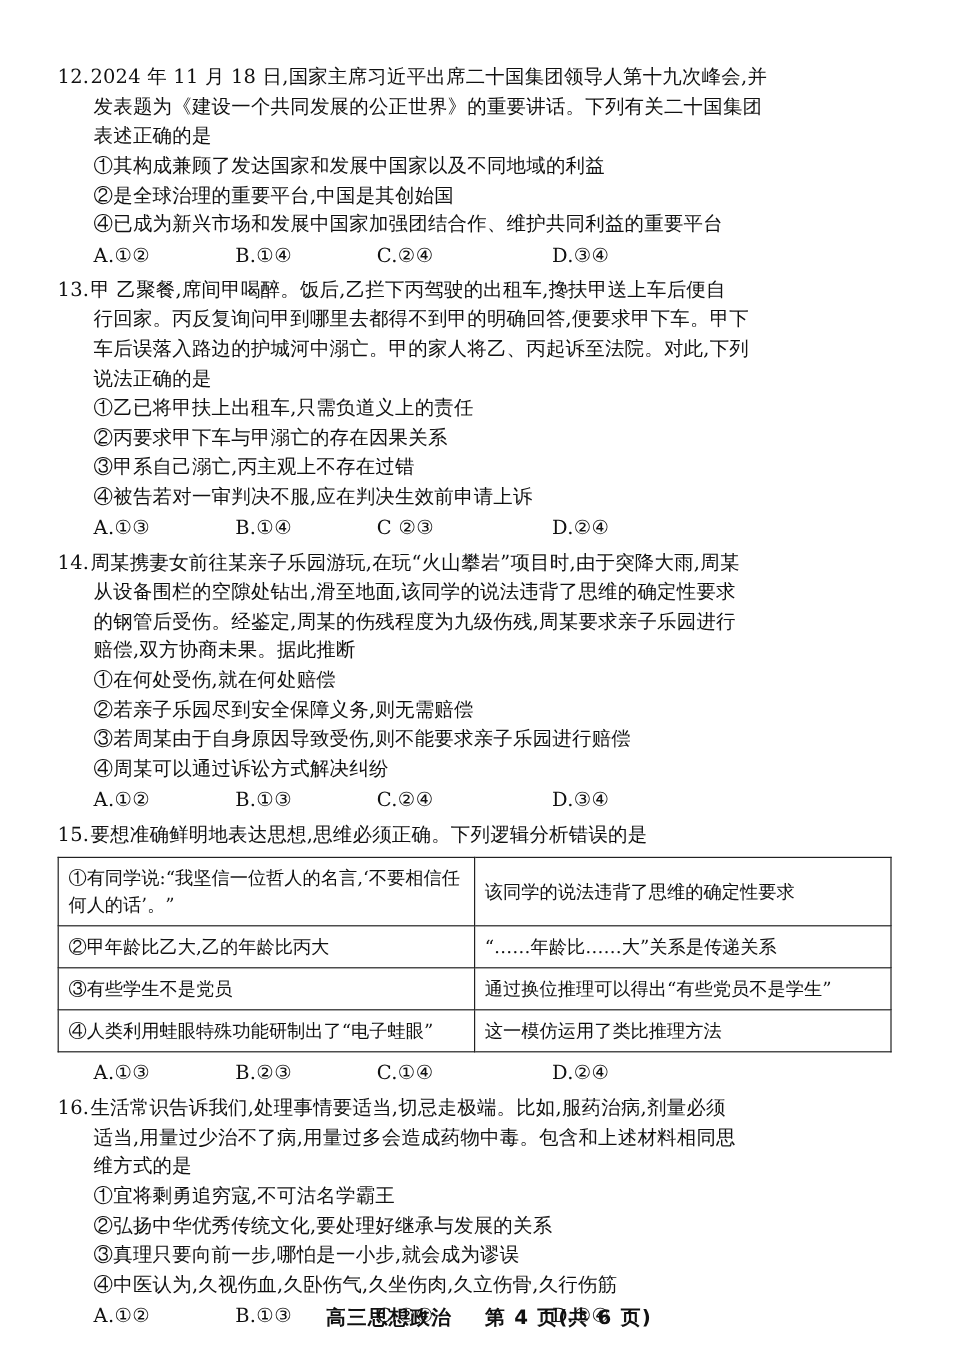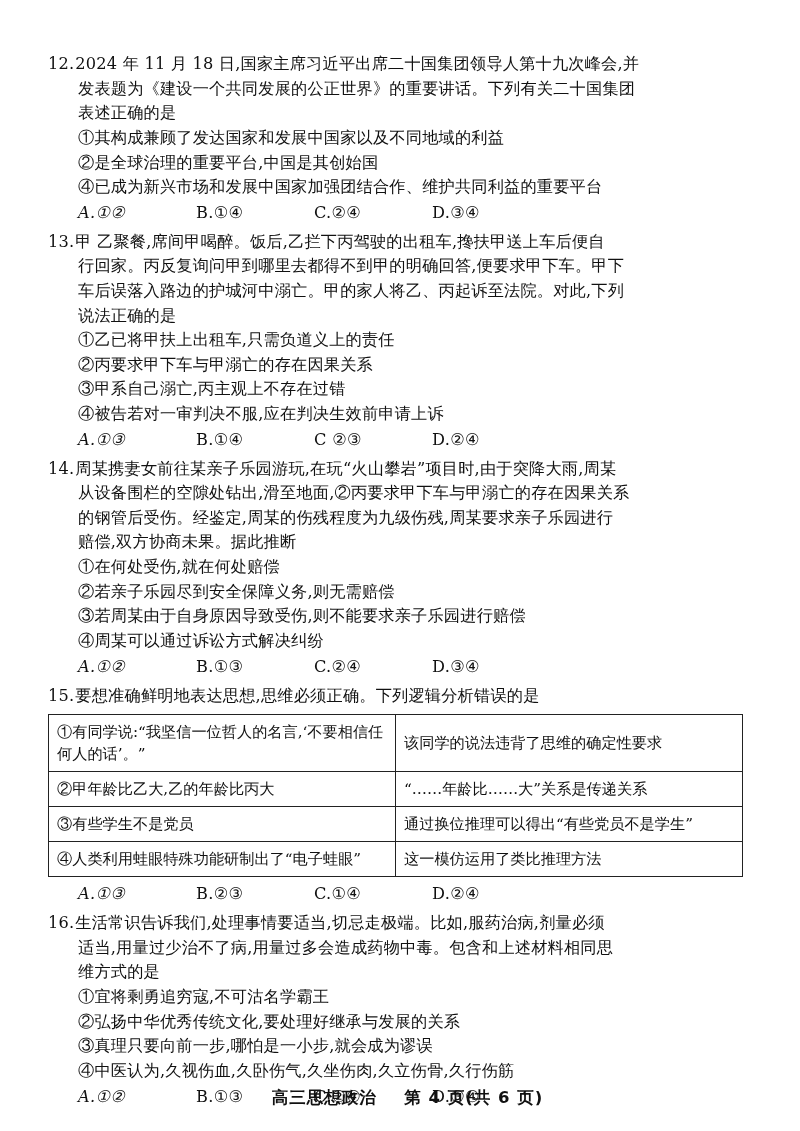--- a/index.html
+++ b/index.html
@@ -64,24 +64,24 @@
   .opts {
     display: flex;
     margin-left: 30px;
     font-size: 16.2px;
     line-height: 1.6;
     letter-spacing: 0.3px;
   }
   .opts span {
     display: inline-block;
   }
-  .opt-a { width: 118px; font-style: italic; }
+  .opt-a { width: 118px; }
   .opt-b { width: 118px; }
   .opt-c { width: 118px; }
-  .opt-d { width: 118px; }
+  .opt-d { width: 118px; margin-left: 28px; }
 
   table.logic {
     border-collapse: collapse;
     margin-top: 6px;
     margin-bottom: 4px;
     width: 660px;
     table-layout: fixed;
   }
   table.logic td {
     border: 1px solid #222;
@@ -148,21 +148,21 @@
         <span class="opt-c">C ②③</span>
         <span class="opt-d">D.②④</span>
       </div>
     </div>
 
     <div class="q">
       <div class="q-head">
         <div class="q-num">14.</div>
         <div class="q-body">周某携妻女前往某亲子乐园游玩,在玩“火山攀岩”项目时,由于突降大雨,周某</div>
       </div>
-      <div class="line indent-1">从设备围栏的空隙处钻出,滑至地面,②丙要求甲下车与甲溺亡的存在因果关系</div>
+      <div class="line indent-1">从设备围栏的空隙处钻出,滑至地面,该同学的说法违背了思维的确定性要求</div>
       <div class="line indent-1">的钢管后受伤。经鉴定,周某的伤残程度为九级伤残,周某要求亲子乐园进行</div>
       <div class="line indent-1">赔偿,双方协商未果。据此推断</div>
       <div class="line indent-opt">①在何处受伤,就在何处赔偿</div>
       <div class="line indent-opt">②若亲子乐园尽到安全保障义务,则无需赔偿</div>
       <div class="line indent-opt">③若周某由于自身原因导致受伤,则不能要求亲子乐园进行赔偿</div>
       <div class="line indent-opt">④周某可以通过诉讼方式解决纠纷</div>
       <div class="opts">
         <span class="opt-a">A.①②</span>
         <span class="opt-b">B.①③</span>
         <span class="opt-c">C.②④</span>

